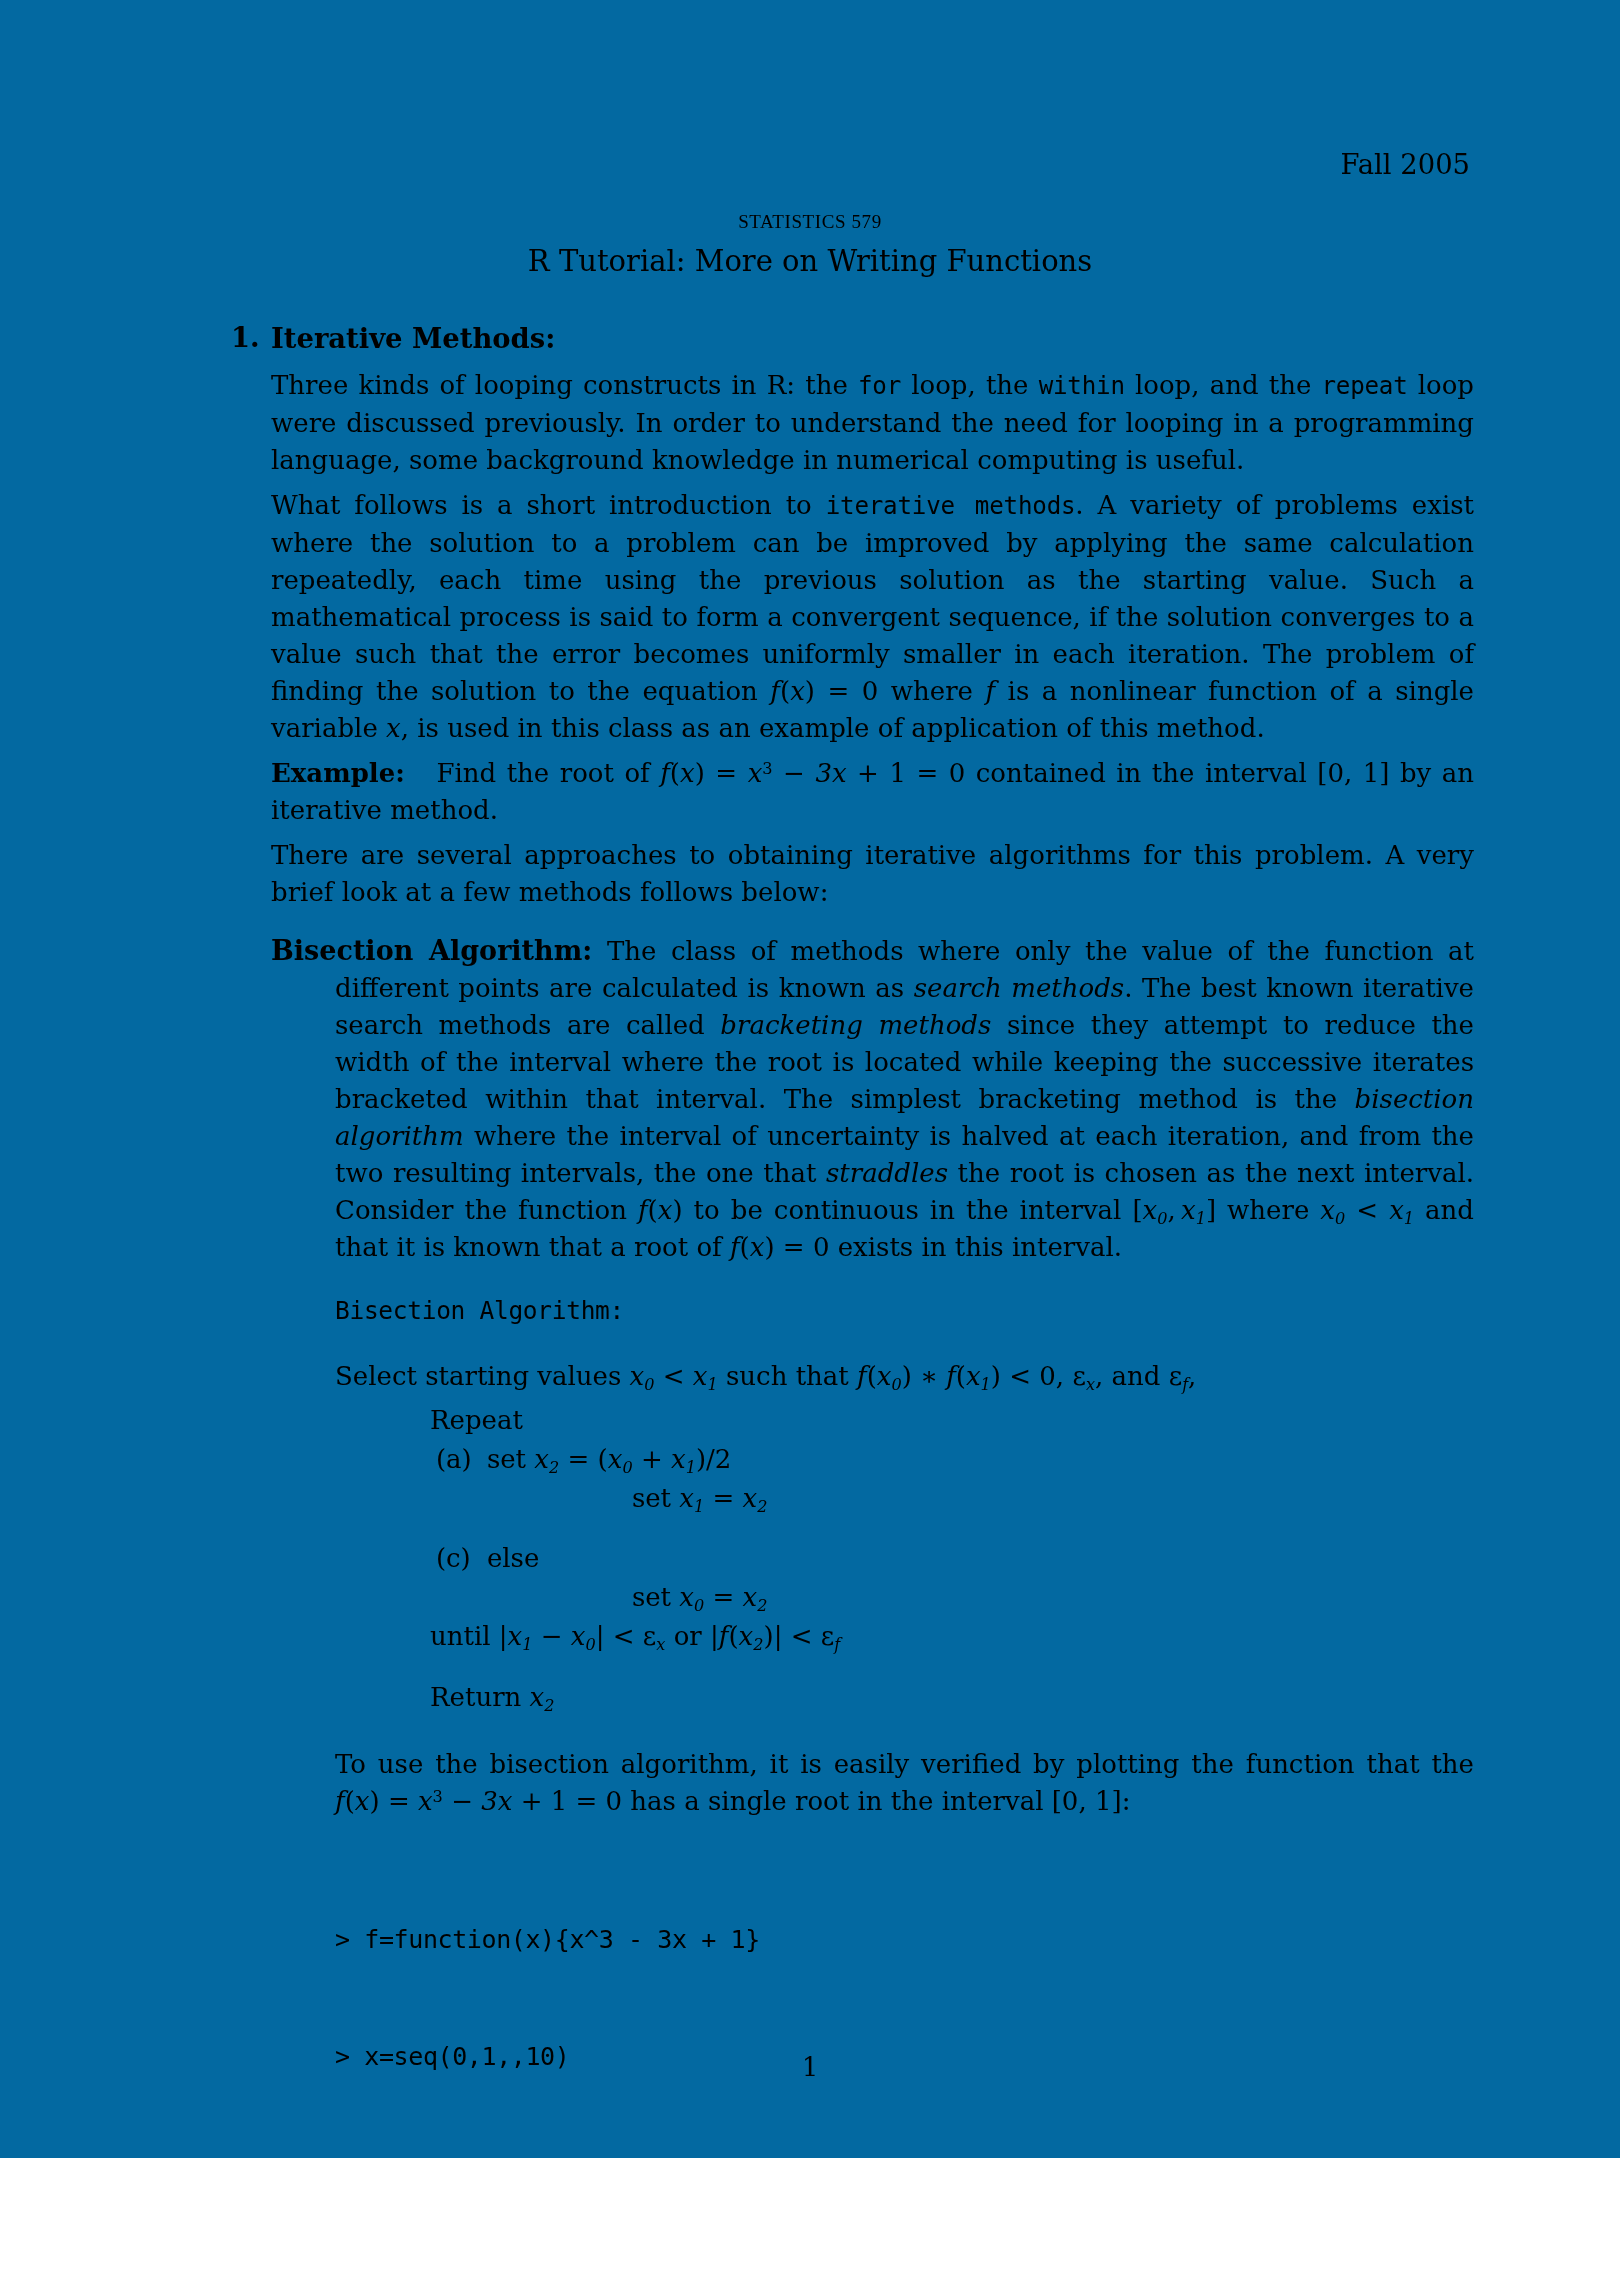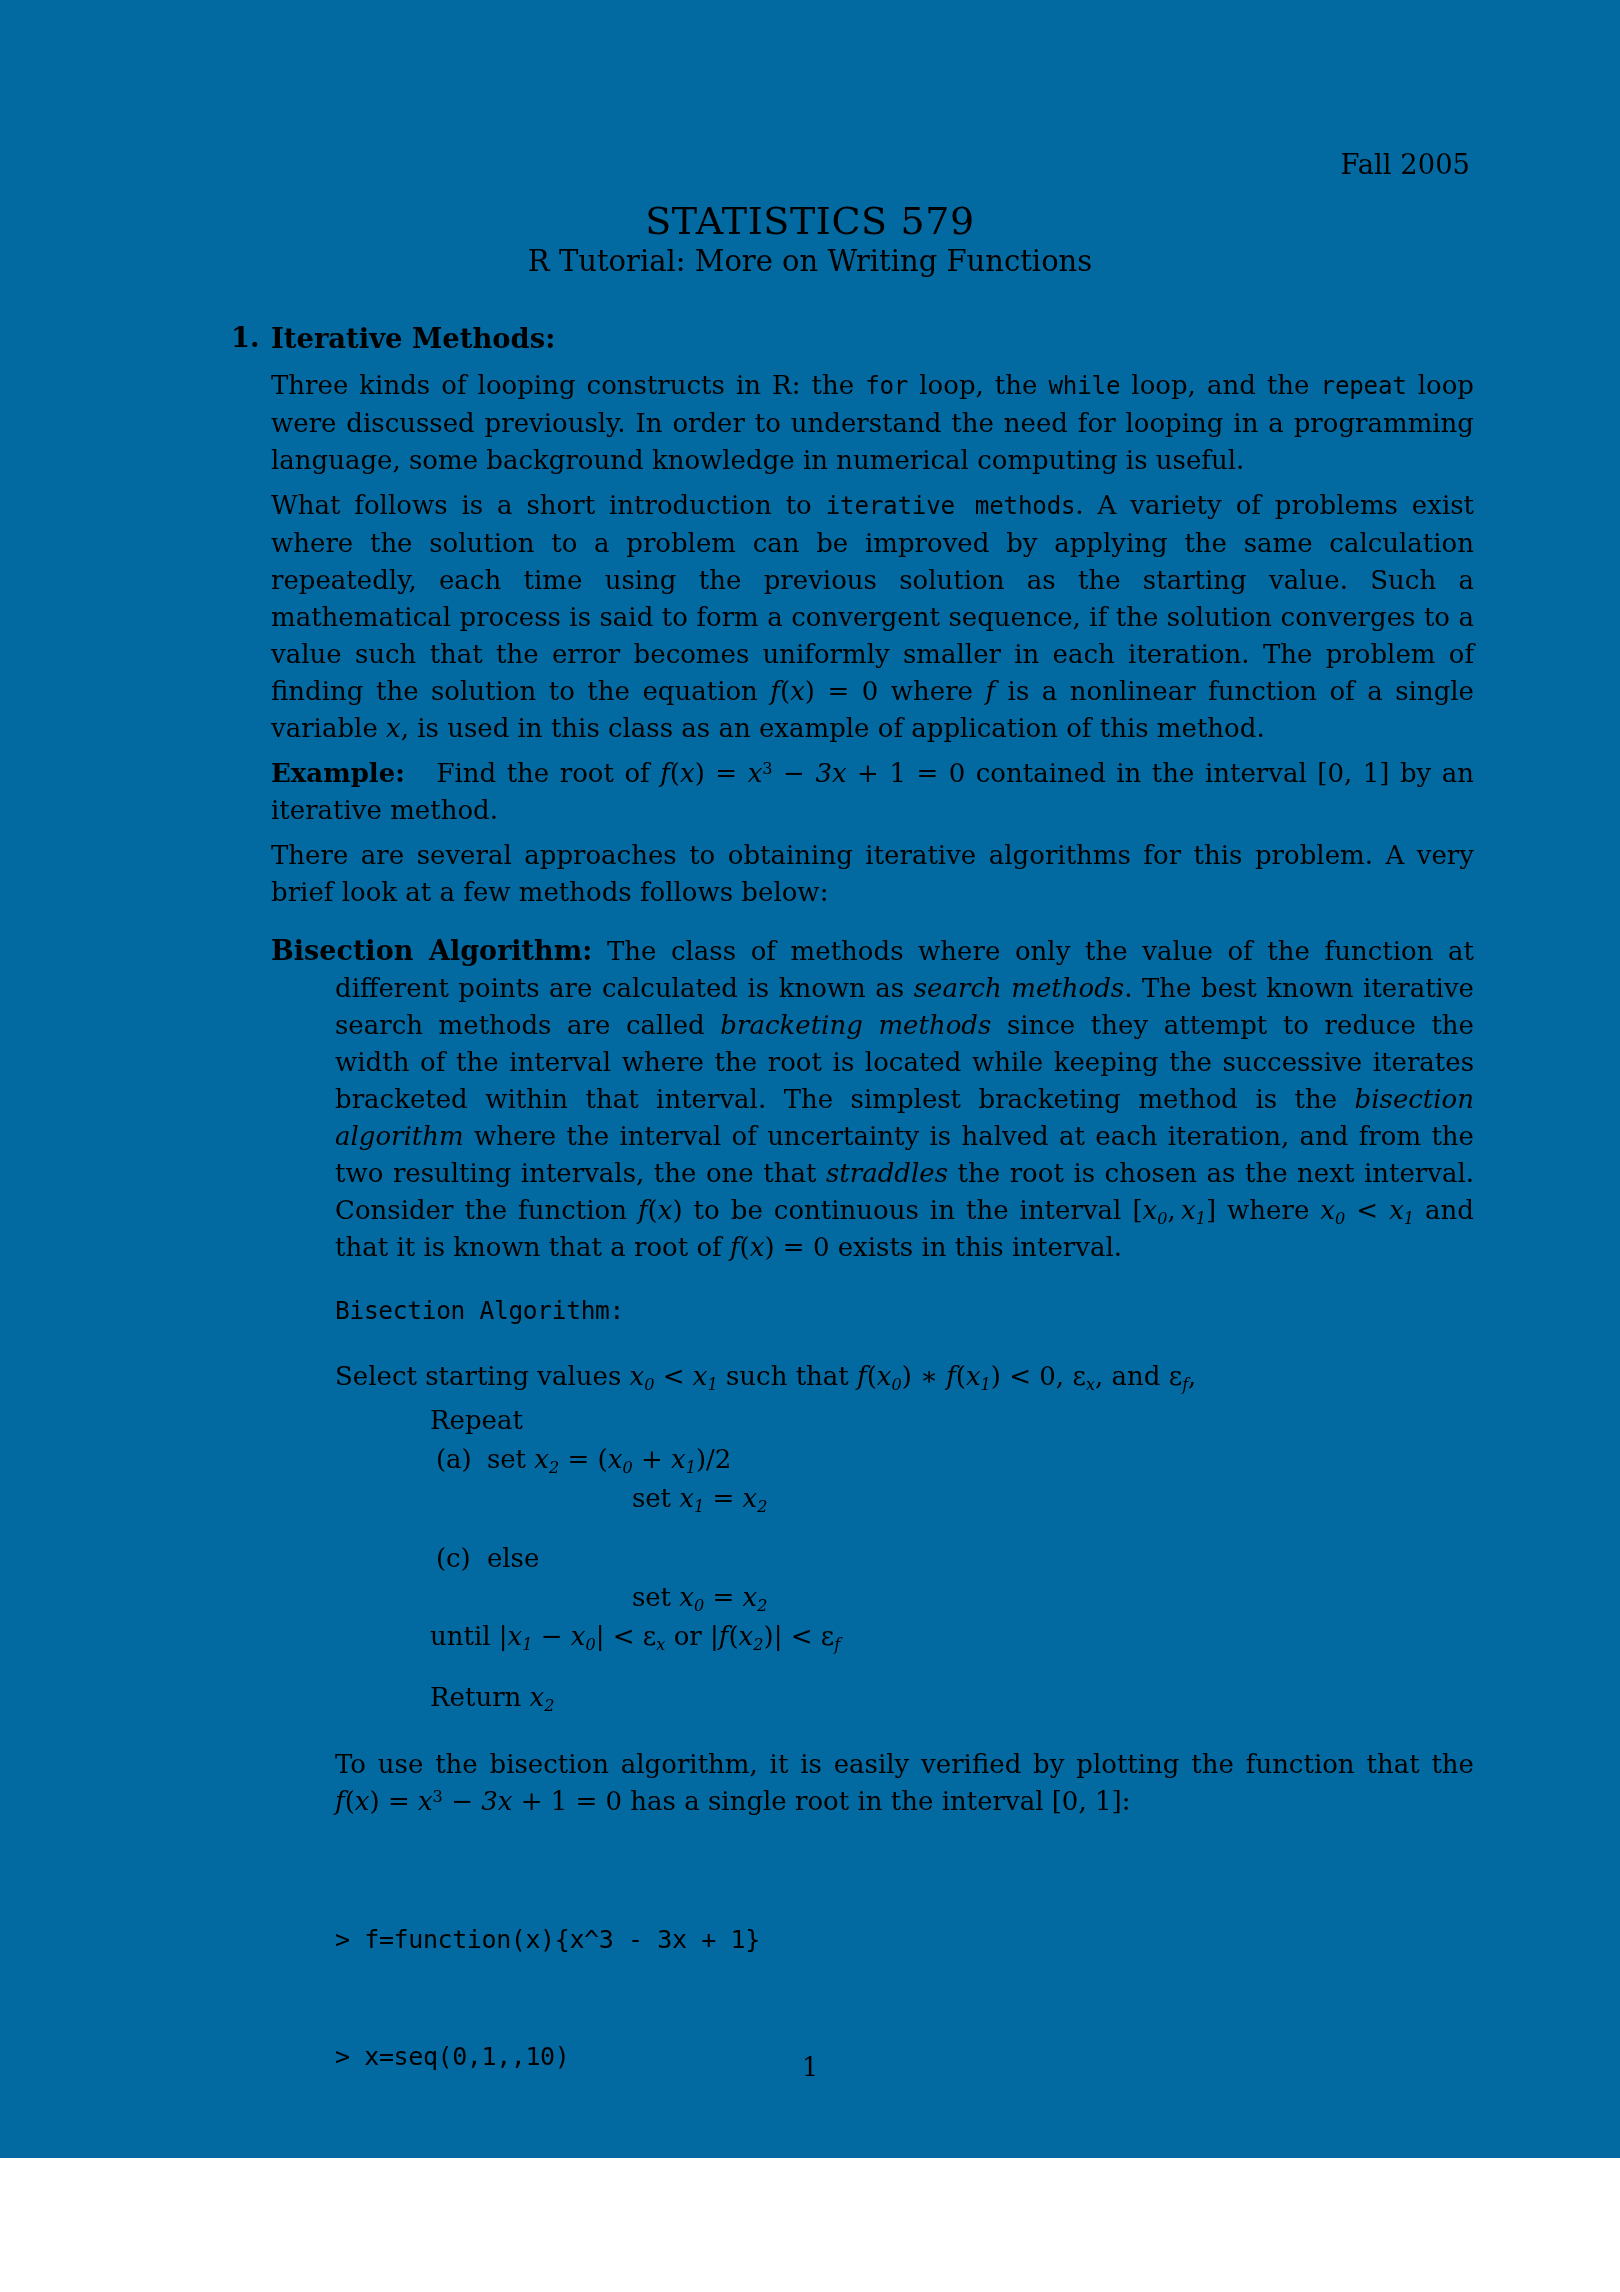--- a/index.html
+++ b/index.html
@@ -35,23 +35,24 @@
     white-space: nowrap;
   }
   .titleblock {
     position: absolute;
     top: 202px;
     left: 0;
     width: 1620px;
     text-align: center;
   }
   .title-line1 {
-    font-size: 38px;
+    font-size: 19px;
     letter-spacing: 0.6px;
     line-height: 39px;
+    font-family: Liberation Serif, serif;
   }
   .title-line2 {
     font-size: 29px;
     line-height: 41px;
   }
 
   
   .body {
     position: absolute;
     top: 319px;
@@ -159,21 +160,21 @@
   </div>
 
   <div class="body">
 
     <div class="item1">
       <span class="marker">1.</span>
       <span class="itemhead">Iterative Methods:</span>
     </div>
 
     <div class="para first">
-      <span>Three kinds of looping constructs in R: the </span><span class="mono">for</span><span> loop, the </span><span class="mono">while</span><span> loop, and the </span><span class="mono">repeat</span><span> loop were discussed previously. In order to understand the need for looping in a programming language, some background knowledge in numerical computing is useful.</span>
+      <span>Three kinds of looping constructs in R: the </span><span class="mono">for</span><span> loop, the </span><span class="mono">within</span><span> loop, and the </span><span class="mono">repeat</span><span> loop were discussed previously. In order to understand the need for looping in a programming language, some background knowledge in numerical computing is useful.</span>
     </div>
 
     <div class="para">
       <span>What follows is a short introduction to </span><span class="mono">iterative methods</span><span>. A variety of problems exist where the solution to a problem can be improved by applying the same calculation repeatedly, each time using the previous solution as the starting value. Such a mathematical process is said to form a convergent sequence, if the solution converges to a value such that the error becomes uniformly smaller in each iteration. The problem of finding the solution to the equation </span><span class="math">f<span class="opn">(</span>x<span class="opn">)</span> <span class="opn">= 0</span></span><span> where </span><span class="math">f</span><span> is a nonlinear function of a single variable </span><span class="math">x</span><span>, is used in this class as an example of application of this method.</span>
     </div>
 
     <div class="para">
       <span class="bf">Example:</span>&nbsp;&nbsp;&nbsp;<span>Find the root of </span><span class="math">f<span class="opn">(</span>x<span class="opn">)</span> <span class="opn">=</span> x<sup class="opn">3</sup> <span class="opn">−</span> 3x <span class="opn">+ 1 = 0</span></span><span> contained in the interval </span><span>[0, 1]</span><span> by an iterative method.</span>
     </div>
 

